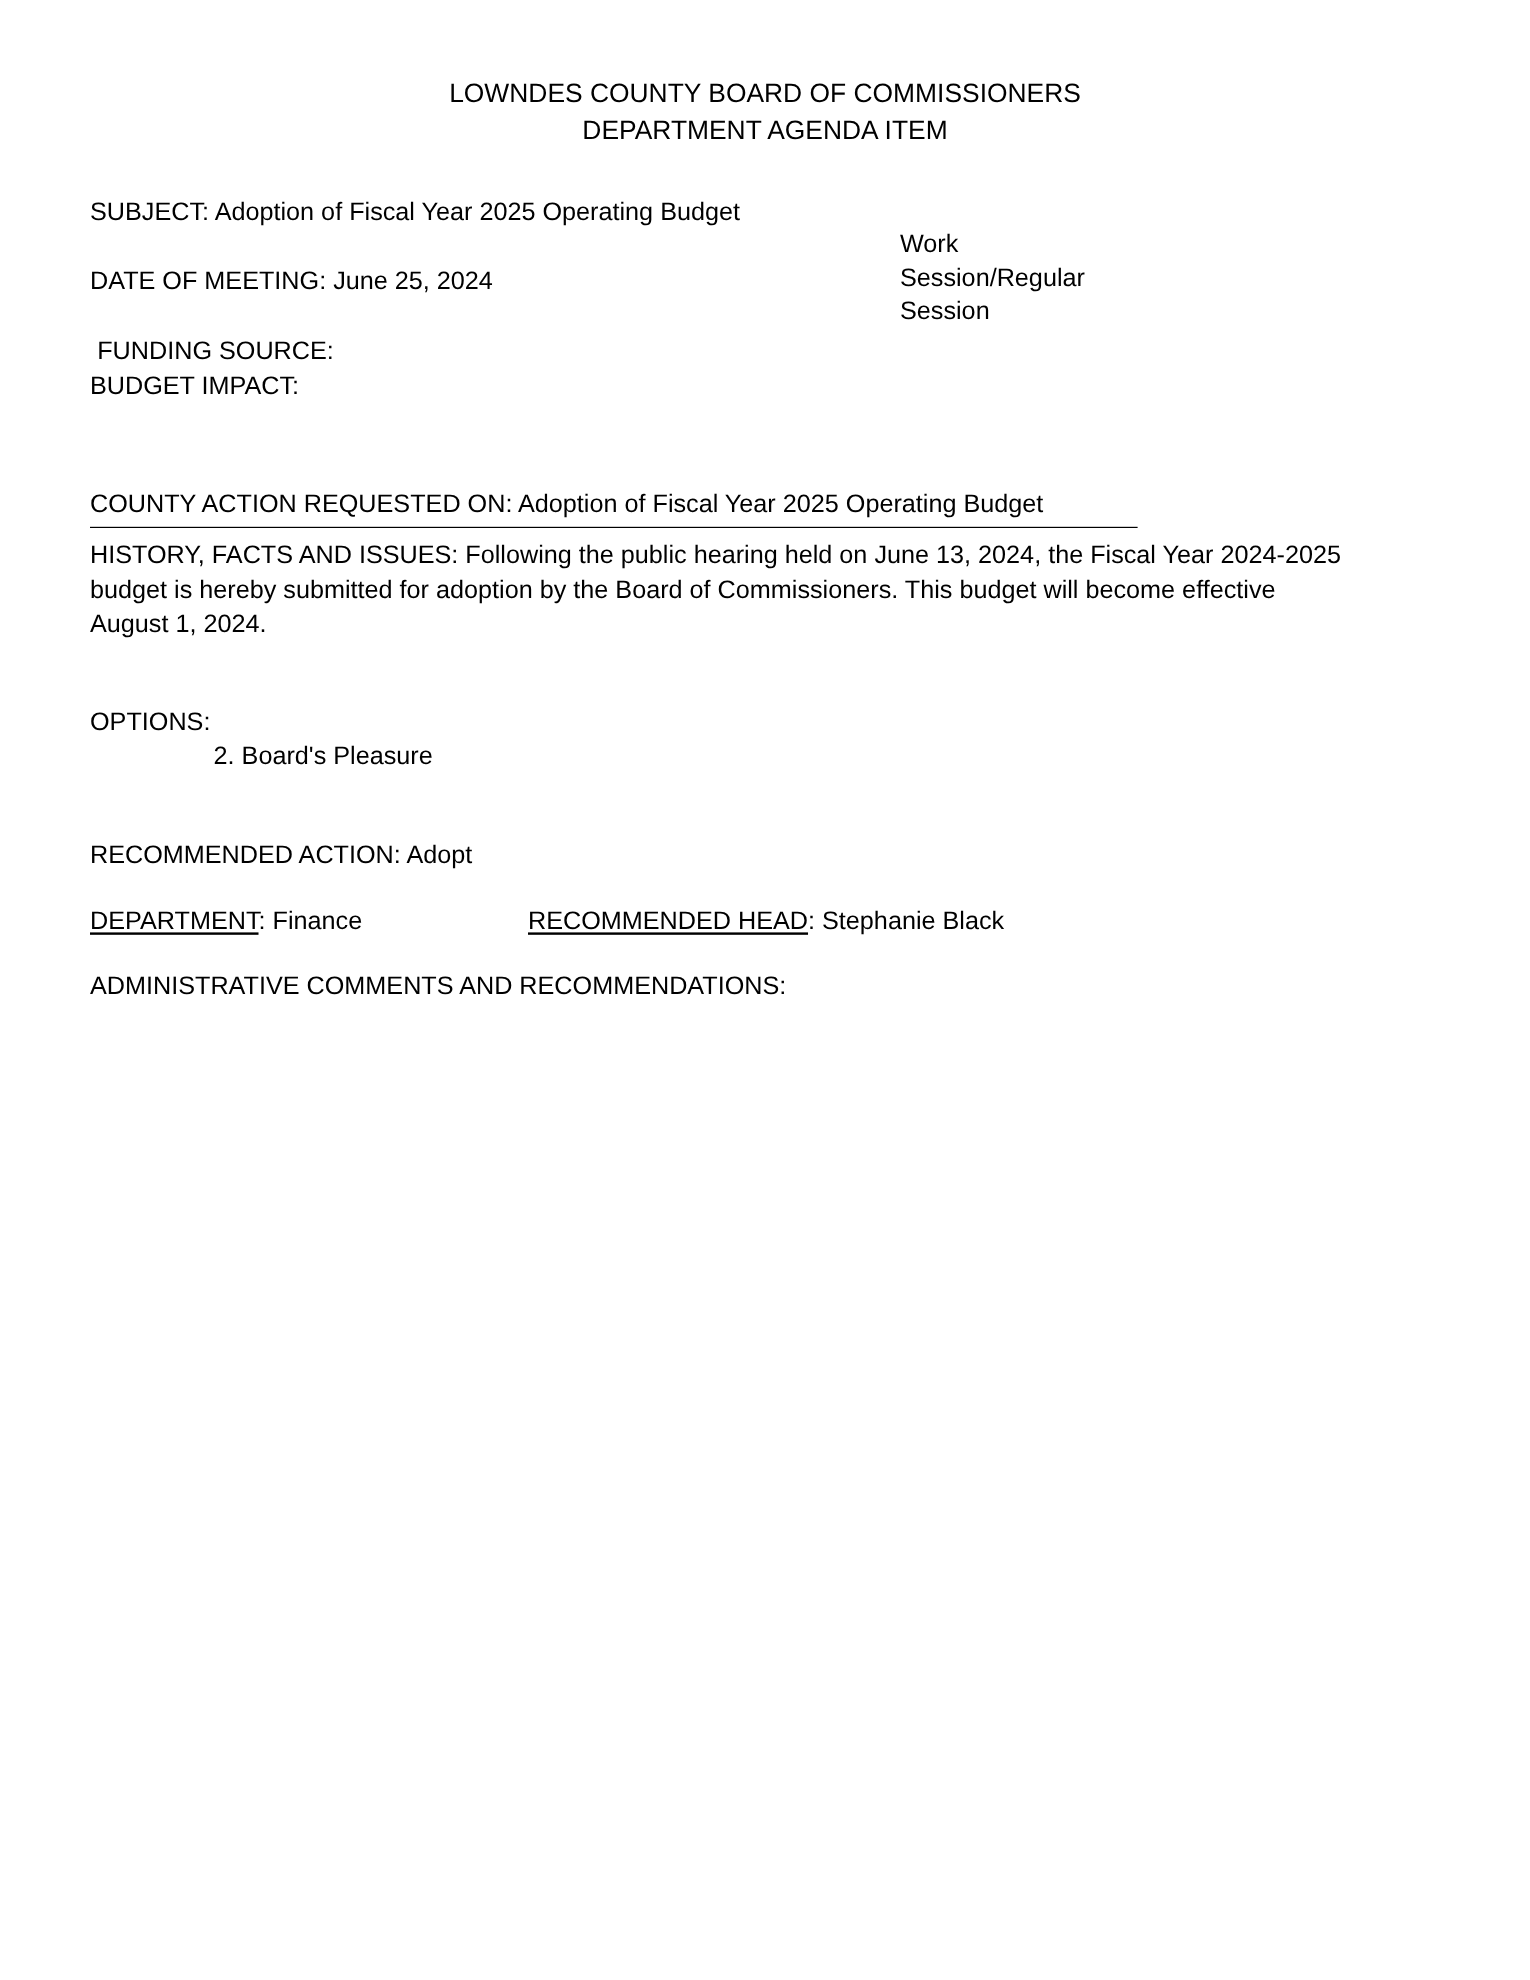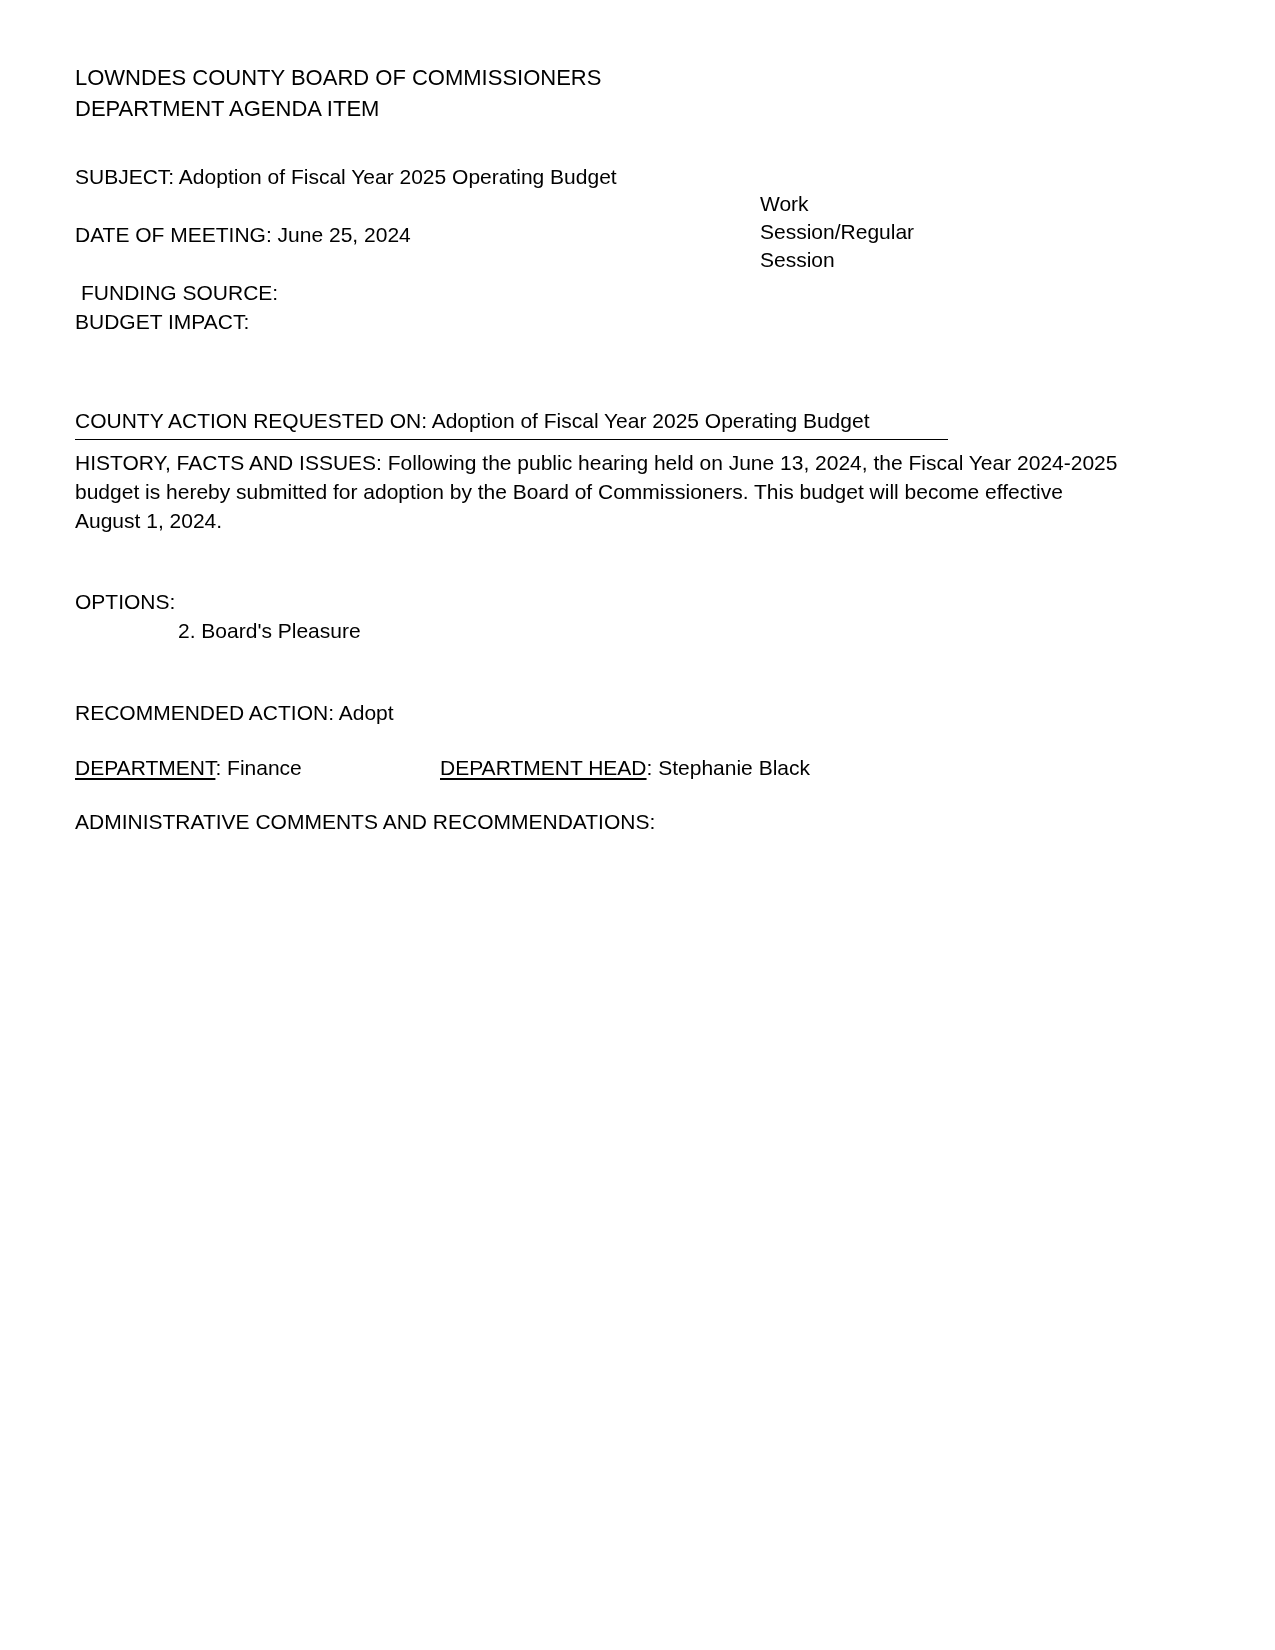--- a/index.html
+++ b/index.html
@@ -17,41 +17,40 @@
   }
   .page {
     box-sizing: border-box;
     width: 1275px;
     height: 1650px;
     padding: 62px 75px 0 75px;
     font-size: 21px;
     line-height: 29px;
   }
   .doc-title {
-    text-align: left;
+    text-align: center;
     font-size: 22px;
     line-height: 31px;
     margin: 0 0 38px 0;
     font-weight: 400;
   }
   .meta-block {
     position: relative;
     min-height: 215px;
   }
   .line {
     margin: 0;
   }
   .spacer-1 { height: 29px; }
   .session-box {
     position: absolute;
     left: 675px;
     top: 28px;
     width: 175px;
     line-height: 28px;
-    margin-left: 10px;
   }
   .funding-line {
     padding-left: 6px;
   }
   .county-action-line {
     width: 873px;
     border-bottom: 1.5px solid #000000;
     padding-bottom: 4px;
     margin-bottom: 8px;
   }
@@ -120,18 +119,18 @@
 
   <div class="options-row">
     <span class="options-label">OPTIONS:</span>
   </div>
   <div class="line option-2">2. Board's Pleasure</div>
 
   <div class="line recommended-line">RECOMMENDED ACTION: Adopt</div>
 
   <div class="dept-row">
     <span><span class="u">DEPARTMENT</span><span>: Finance</span></span>
-    <span class="dept-head-part"><span class="u">DEPARTMENT HEAD</span><span>: Stephanie Black</span></span>
+    <span class="dept-head-part"><span class="u">RECOMMENDED HEAD</span><span>: Stephanie Black</span></span>
   </div>
 
   <div class="line admin-line">ADMINISTRATIVE COMMENTS AND RECOMMENDATIONS:</div>
 
 </div>
 
 </body></html>

